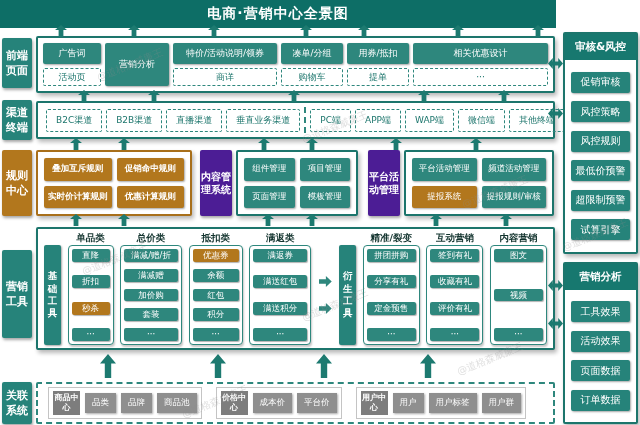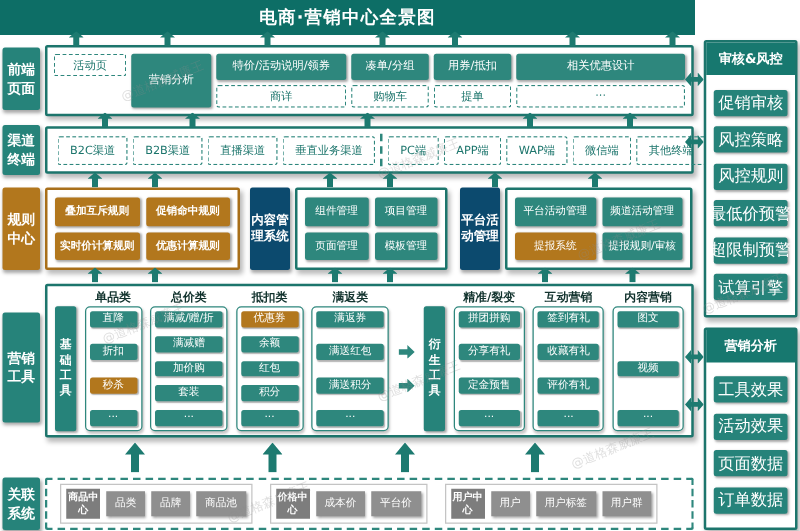--- a/index.html
+++ b/index.html
@@ -31,21 +31,21 @@
   .cdivider{height:26px;border-left:2px dashed #2e877d;}
   
   .grid22{display:grid;grid-template-columns:1fr 1fr;gap:5px;padding:6px;}
   .rules-panel{left:36px;top:150px;width:156px;height:66px;}
   .rbox{background:#b2771d;color:#fff;font-size:8.5px;font-weight:bold;display:flex;align-items:center;
        justify-content:center;border-radius:2px;box-shadow:1px 1px 2px rgba(0,0,0,.35);white-space:nowrap;}
   .cms-panel{left:236px;top:150px;width:122px;height:66px;}
   .platform-panel{left:404px;top:150px;width:150px;height:66px;}
   .tbox{background:#2e877d;color:#fff;font-size:8.5px;display:flex;align-items:center;justify-content:center;
        border-radius:2px;box-shadow:1px 1px 2px rgba(0,0,0,.35);white-space:nowrap;}
-  .vlabel{position:absolute;width:32px;background:#0c4a6e;color:#fff;font-weight:bold;font-size:10px;
+  .vlabel{position:absolute;width:32px;background:#4c1d95;color:#fff;font-weight:bold;font-size:10px;
        display:flex;align-items:center;justify-content:center;text-align:center;word-break:break-all;
        line-height:1.35;border-radius:2px;box-shadow:1px 2px 3px rgba(0,0,0,.35);box-sizing:border-box;padding:2px 0;}
   
   .tools-panel{left:36px;top:227px;width:519px;height:123px;display:flex;gap:6px;padding:3px 6px;
        justify-content:space-between;align-items:stretch;}
   .tcol{display:flex;flex-direction:column;}
   .tool-header{height:13px;font-size:9.5px;font-weight:bold;color:#12332e;display:flex;align-items:center;
        justify-content:center;white-space:nowrap;}
   .tool-box{flex:1;border:1.5px solid #2e877d;border-radius:4px;padding:3px;display:flex;flex-direction:column;
        justify-content:space-between;gap:2px;background:#fff;box-shadow:1px 2px 2px rgba(0,0,0,.22);}
@@ -63,21 +63,21 @@
   .rel-group{border:1px solid #c4c4c4;background:#fff;display:flex;align-items:center;gap:5px;padding:3px 4px;}
   .rel-center{width:27px;background:#7d7d7d;color:#fff;font-size:8px;font-weight:bold;text-align:center;
        word-break:break-all;line-height:1.25;padding:2px 0;}
   .rel-item{background:#8f8f8f;color:#fff;font-size:8.5px;padding:4px 7px;box-shadow:1px 1px 2px rgba(0,0,0,.35);white-space:nowrap;}
   
   .side-panel{position:absolute;left:563px;width:75px;border:2px solid #1c756c;border-radius:2px;background:#fff;
        box-shadow:2px 3px 4px rgba(0,0,0,.28);box-sizing:border-box;display:flex;flex-direction:column;}
   .side-head{height:26px;background:#17786f;color:#fff;font-weight:bold;font-size:10.5px;display:flex;
        align-items:center;justify-content:center;white-space:nowrap;}
   .side-body{flex:1;display:flex;flex-direction:column;justify-content:space-evenly;padding:3px 6px;}
-  .side-btn{height:21px;background:#26837a;color:#fff;font-size:13px;display:flex;align-items:center;
+  .side-btn{height:21px;background:#26837a;color:#fff;font-size:10px;display:flex;align-items:center;
        justify-content:center;border-radius:2px;box-shadow:1px 1px 2px rgba(0,0,0,.35);white-space:nowrap;}
   
   .uarrow{position:absolute;width:12px;height:12px;background:#1d7a70;
        clip-path:polygon(50% 0,100% 42%,70% 42%,70% 100%,30% 100%,30% 42%,0 42%);}
   .uarrow-big{position:absolute;width:16px;height:24px;background:#1d7a70;
        clip-path:polygon(50% 0,100% 40%,70% 40%,70% 100%,30% 100%,30% 40%,0 40%);}
   .hdarrow{position:absolute;width:15px;height:11px;background:#1d7a70;
        clip-path:polygon(0 50%,32% 0,32% 32%,68% 32%,68% 0,100% 50%,68% 100%,68% 68%,32% 68%,32% 100%);}
   
   .wm{position:absolute;color:rgba(140,140,140,.28);font-size:10px;transform:rotate(-22deg);
@@ -91,20 +91,21 @@
   <div class="hdr">电商·营销中心全景图</div>
 
   <div class="sideLabel" style="top:38px;height:50px;">前端页面</div>
   <div class="sideLabel" style="top:100px;height:40px;">渠道终端</div>
   <div class="sideLabel orange-bg" style="top:150px;height:66px;">规则中心</div>
   <div class="sideLabel" style="top:250px;height:88px;">营销工具</div>
   <div class="sideLabel" style="top:382px;height:42px;">关联系统</div>
 
   <div class="panel frontend-panel">
     <div class="fcol" style="width:58px;">
+      <div class="fbox-top">广告词</div>
       <div class="fbox-bot">活动页</div>
     </div>
     <div class="fcol" style="width:64px;">
       <div class="fbox-top">营销分析</div>
     </div>
     <div class="fcol" style="width:104px;">
       <div class="fbox-top">特价/活动说明/领券</div>
       <div class="fbox-bot">商详</div>
     </div>
     <div class="fcol" style="width:62px;">

